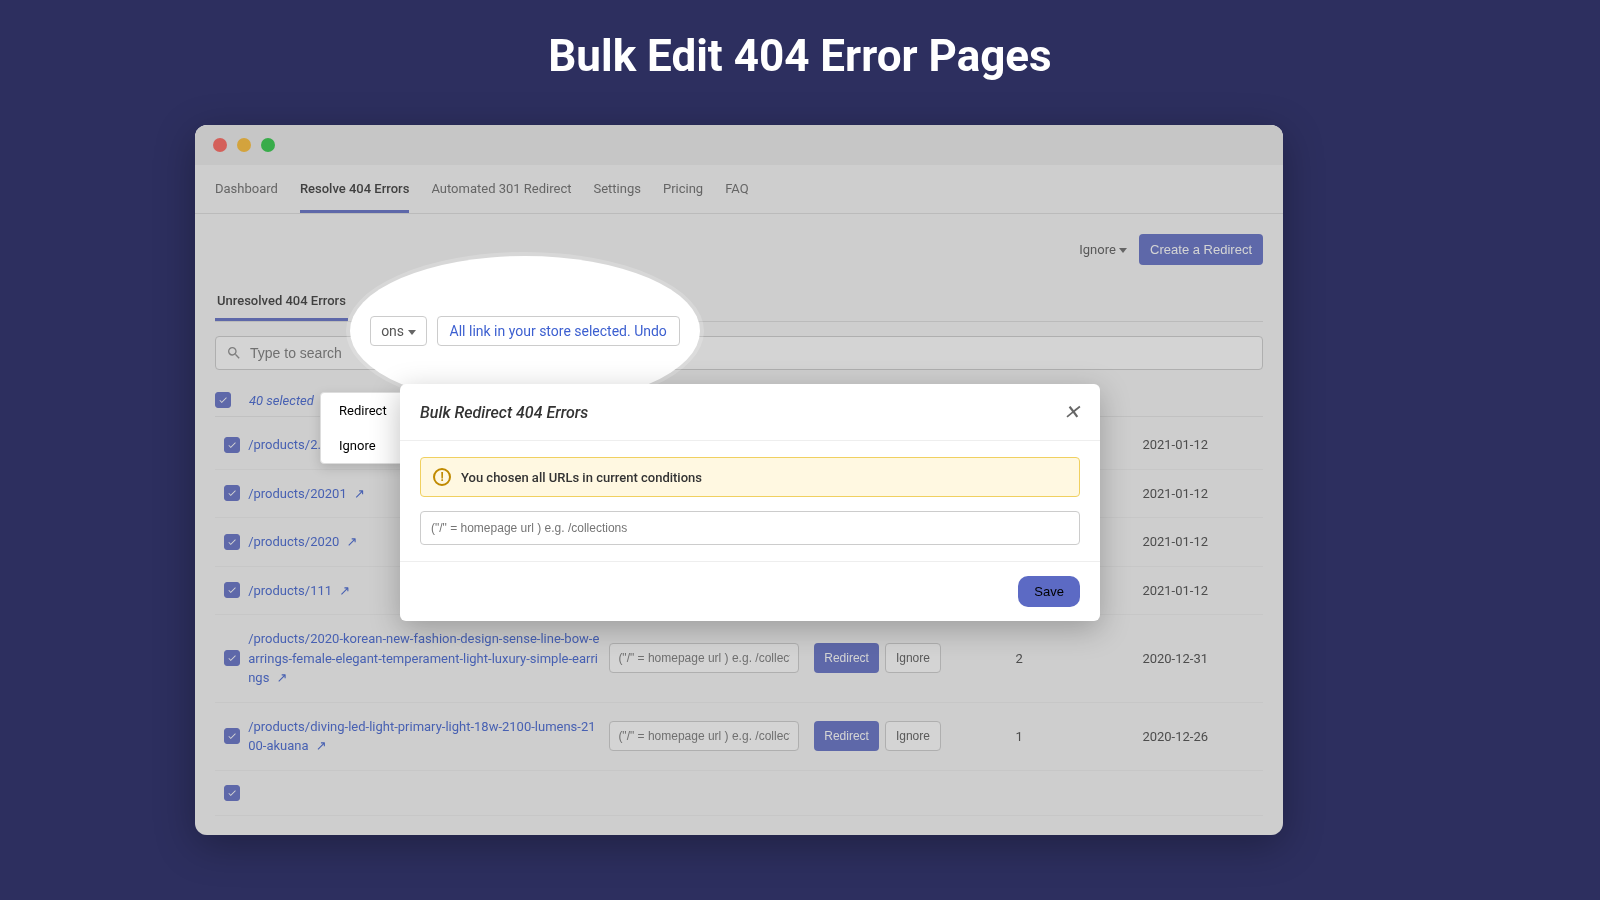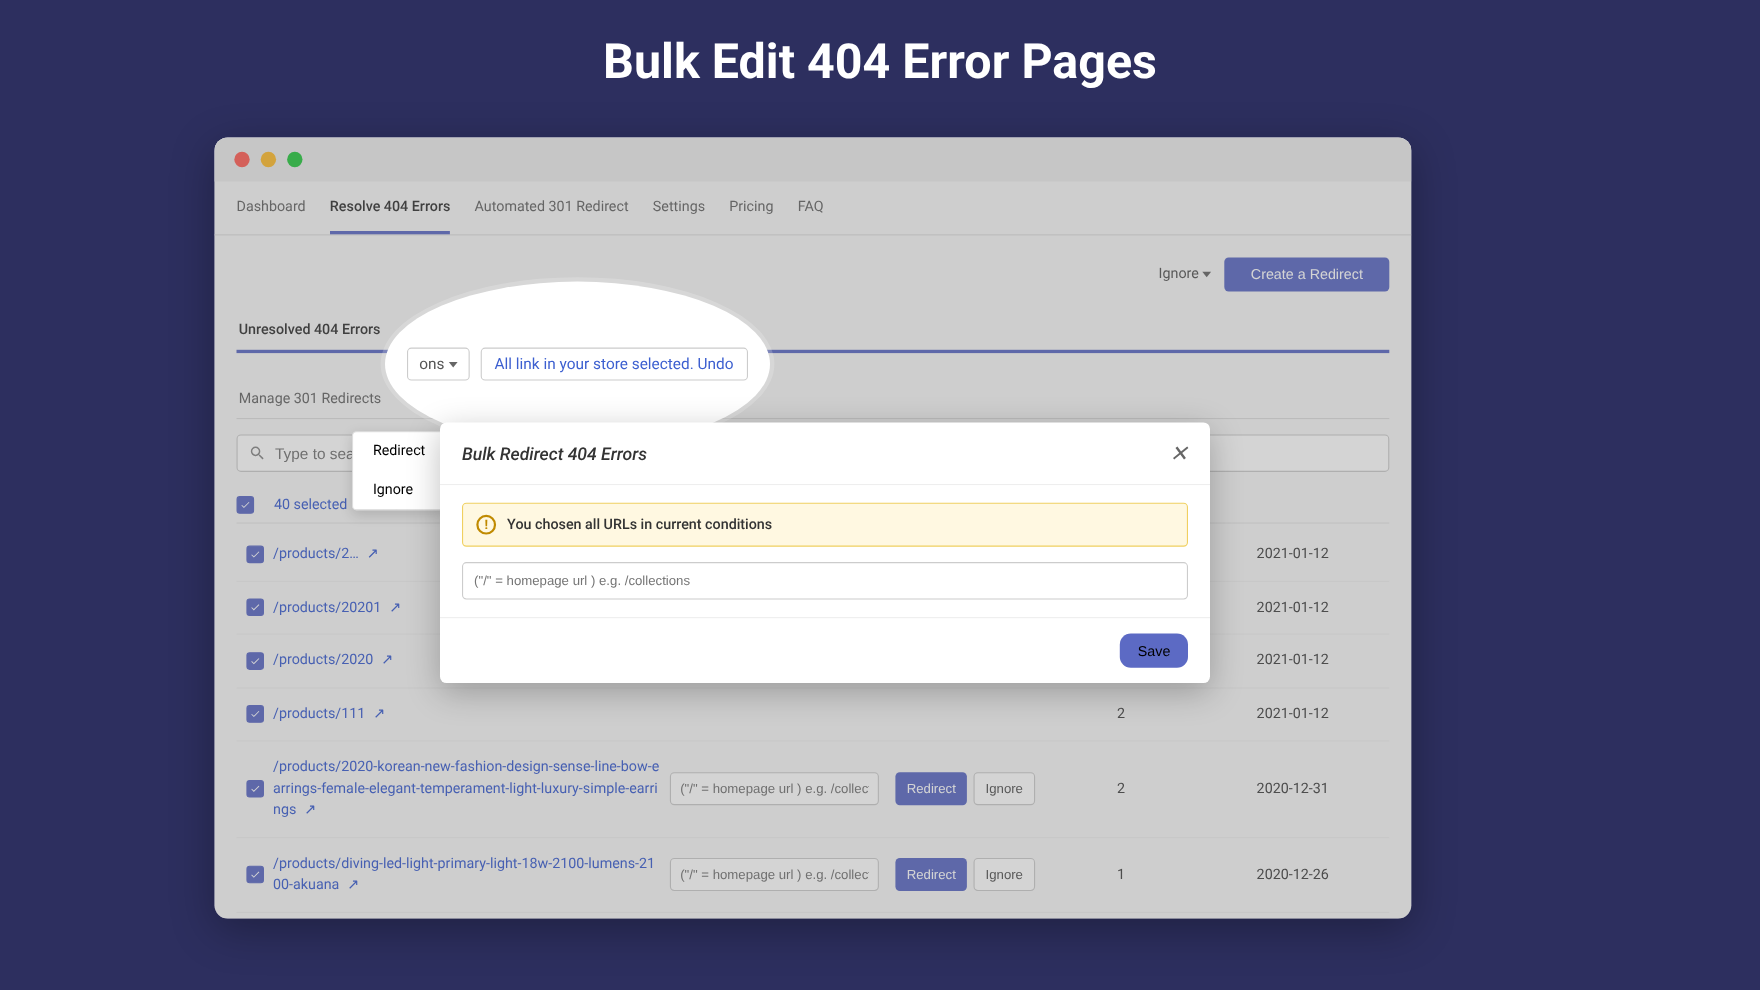--- a/index.html
+++ b/index.html
@@ -11,31 +11,31 @@
 .tl { width: 14px; height: 14px; border-radius: 50%; }
 .tl.r { background: #ff5f57; }
 .tl.y { background: #febc2e; }
 .tl.g { background: #28c840; }
 .topnav { display: flex; gap: 22px; padding: 16px 20px 0; font-size: 13px; color: #666; border-bottom: 1px solid #ddd; }
 .topnav .item { padding-bottom: 14px; cursor: pointer; }
 .topnav .item.active { color: #333; border-bottom: 3px solid #5c6ac4; font-weight: 500; }
 .content { padding: 20px; position: relative; }
 .toptools { display: flex; justify-content: flex-end; align-items: center; gap: 12px; margin-bottom: 18px; }
 .actions-dd { font-size: 13px; color: #555; cursor: pointer; }
-.btn-primary { background: #5c6ac4; color: #fff; border: none; padding: 8px 24px; font-size: 13px; border-radius: 4px; cursor: pointer; }
-.subtabs { display: flex; gap: 24px; font-size: 13px; color: #666; border-bottom: 1px solid #ddd; margin-bottom: 0; flex-direction: column; }
+.btn-primary { background: #5c6ac4; color: #fff; border: none; padding: 8px 11px; font-size: 13px; border-radius: 4px; cursor: pointer; }
+.subtabs { display: flex; gap: 36px; font-size: 13px; color: #666; border-bottom: 1px solid #ddd; margin-bottom: 0; }
 .subtabs .st { padding: 10px 2px; cursor: pointer; }
 .subtabs .st.active { color: #333; border-bottom: 3px solid #5c6ac4; font-weight: 500; }
 .search { display: flex; align-items: center; border: 1px solid #ccc; border-radius: 4px; padding: 8px 10px; margin: 14px 0; background: #fff; justify-content: flex-end; }
 .search svg { width: 16px; height: 16px; fill: #888; margin-right: 8px; }
 .search input { border: none; outline: none; font-size: 14px; flex: 1; color: #666; }
 .selrow { display: flex; align-items: center; gap: 18px; font-size: 13px; padding: 8px 0; border-bottom: 1px solid #e5e5e5; margin-bottom: 4px; }
 .chk { width: 16px; height: 16px; border: 1px solid #5c6ac4; border-radius: 3px; background: #5c6ac4; display: inline-flex; align-items: center; justify-content: center; }
 .chk svg { width: 10px; height: 10px; fill: #fff; }
-.selrow .count { color: #3c5fd0; }
+.selrow .count { color: #3c5fd0; font-style: italic; }
 .selrow .more { color: #444; cursor: pointer; display: flex; align-items: center; gap: 4px; }
 .selrow .allsel { color: #3c5fd0; }
 .selrow .undo { color: #3c5fd0; cursor: pointer; }
 .rows { }
 .row { display: flex; align-items: center; padding: 14px 0; border-bottom: 1px solid #eee; font-size: 13px; }
 .row .c1 { width: 34px; display: flex; justify-content: center; }
 .row .c2 { width: 370px; color: #3c5fd0; word-break: break-all; padding-right: 10px; line-height: 1.5; }
 .row .c2 .ext { display: inline-block; margin-left: 4px; }
 .row .c3 { width: 210px; }
 .row .c3 input { width: 190px; padding: 7px 8px; border: 1px solid #ccc; border-radius: 4px; font-size: 12px; color: #999; }

